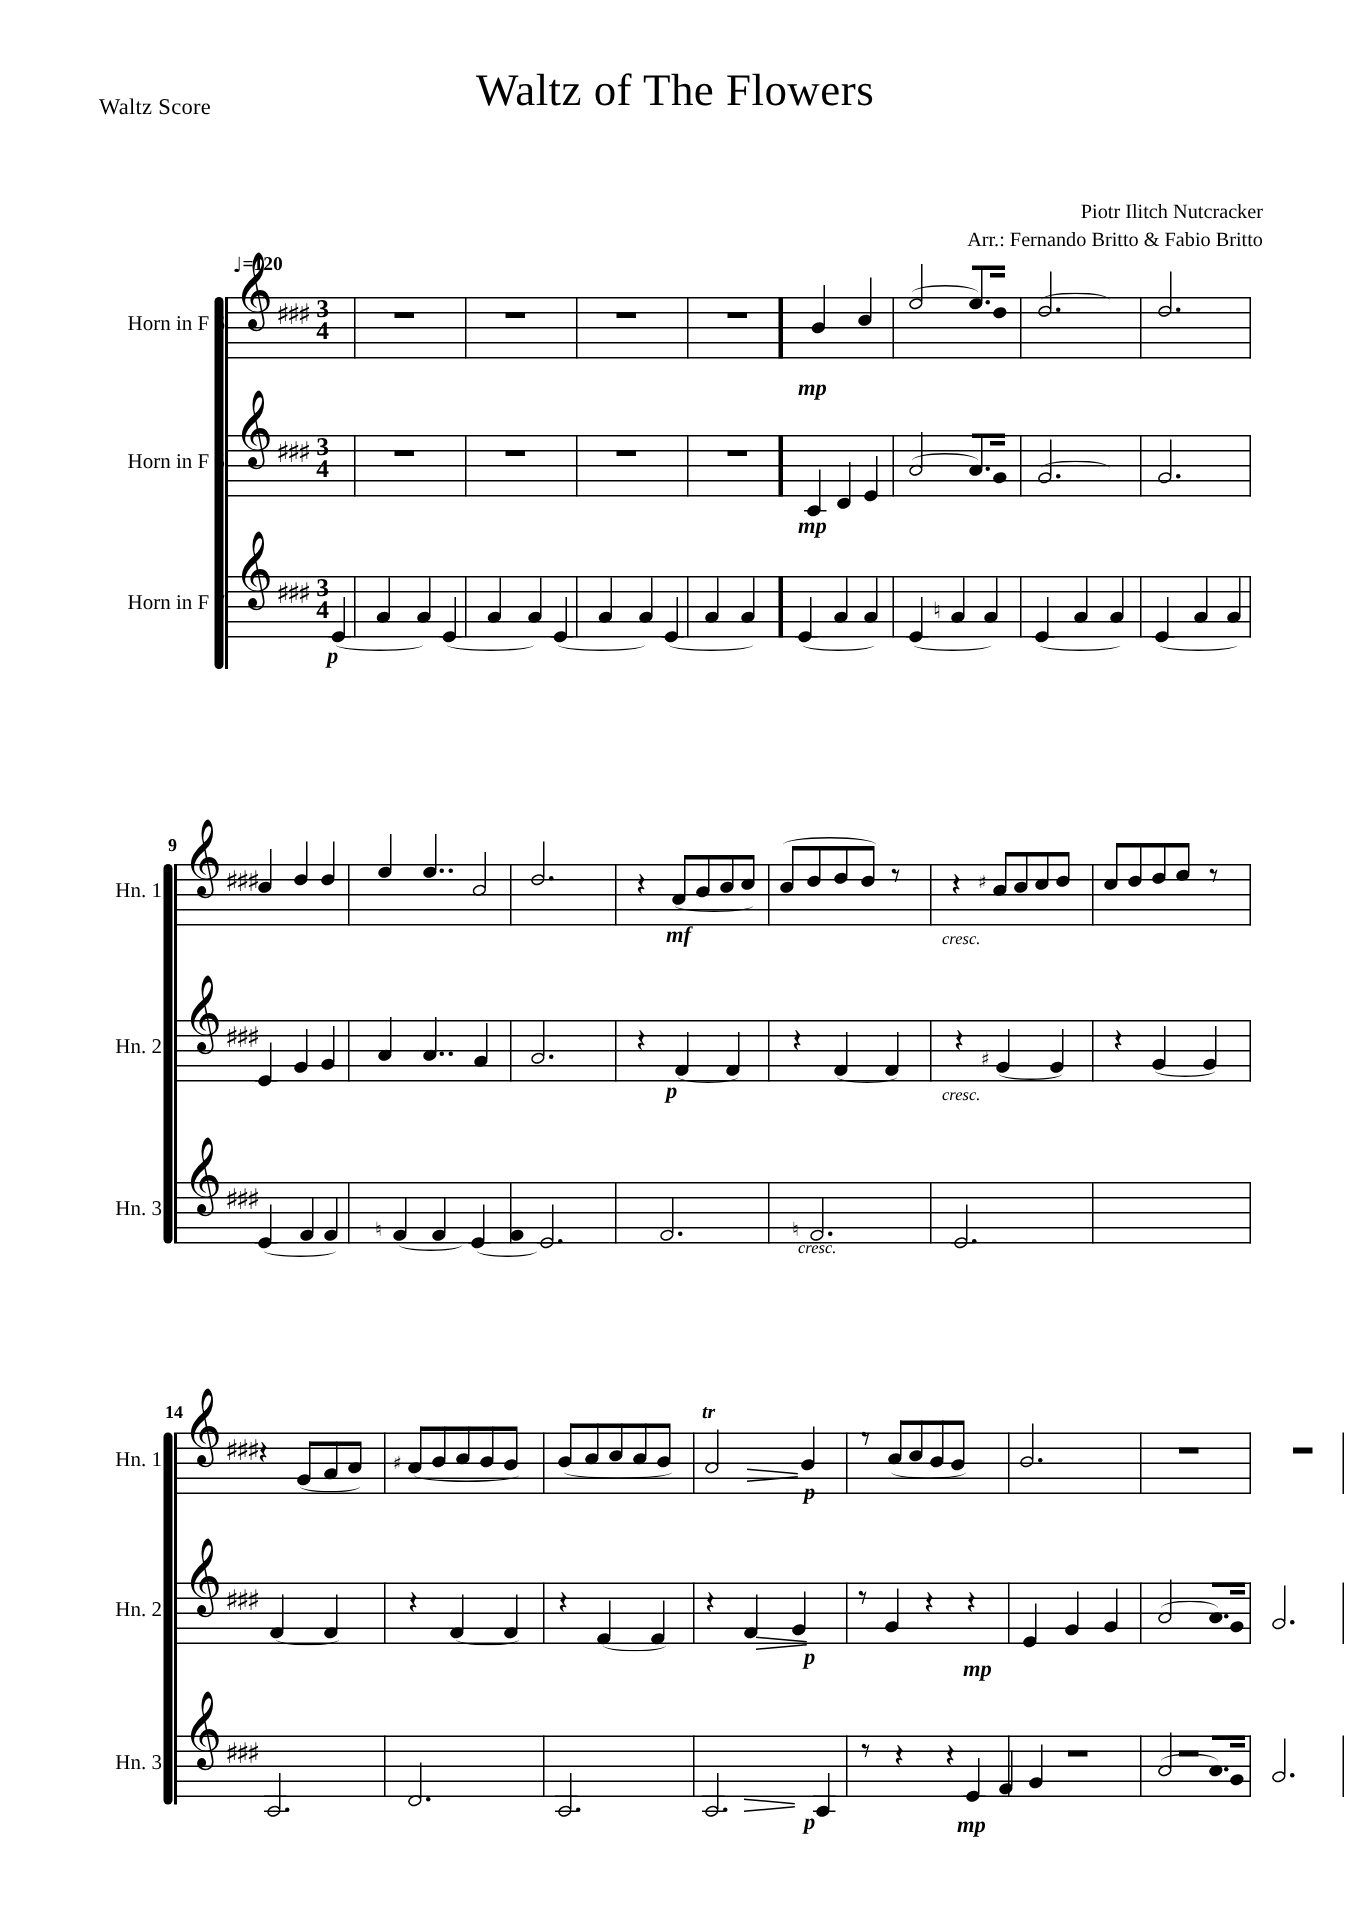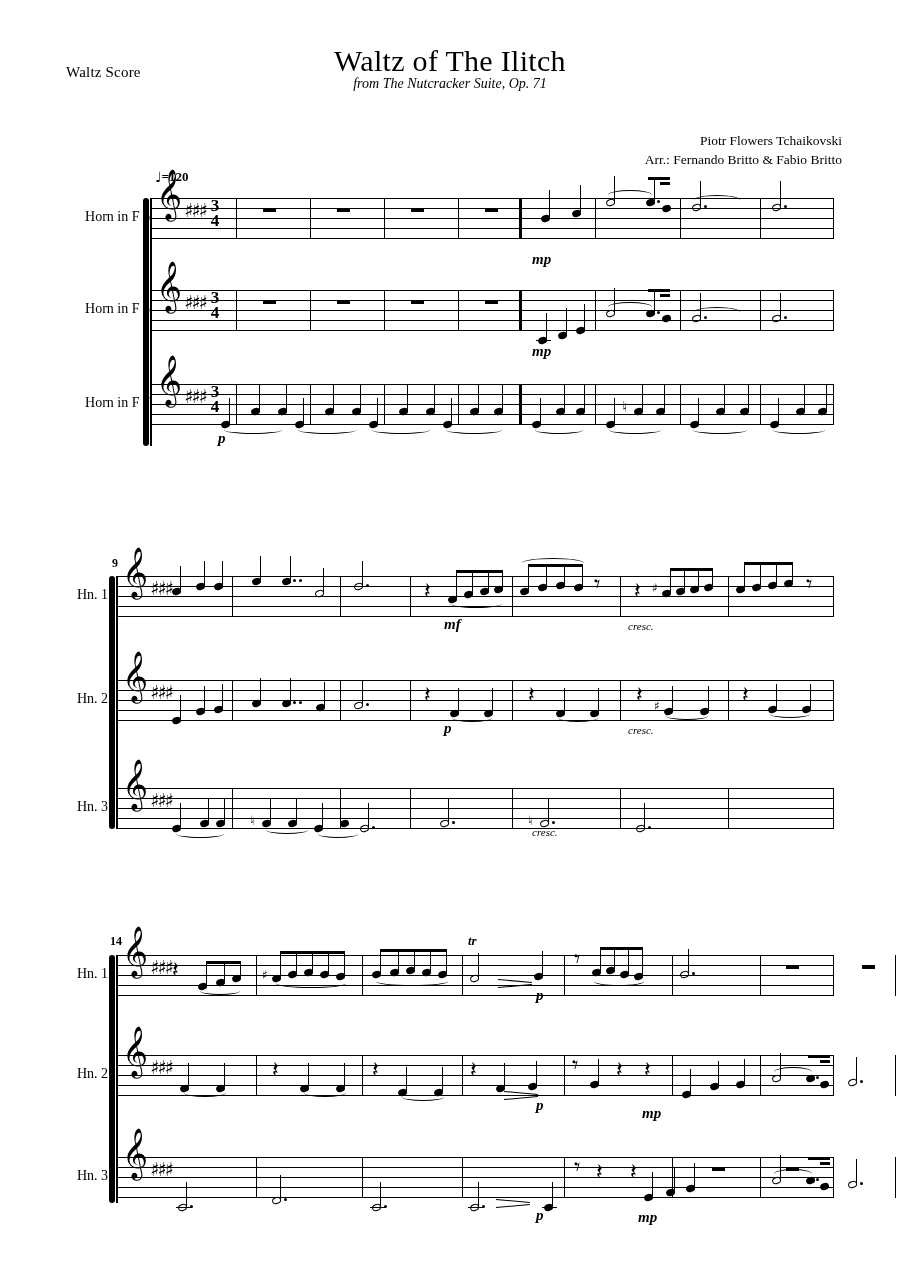--- a/index.html
+++ b/index.html
@@ -263,23 +263,22 @@
   }
   .hairpin .hp1 { top: 0; transform-origin: left center; transform: rotate(5deg); }
   .hairpin .hp2 { top: 8px; transform-origin: left center; transform: rotate(-5deg); }
 </style>
 </head>
 <body>
 
 <div class="page">
 
   <div class="full-score">Waltz Score</div>
-  <div class="title">Waltz of The Ilitch</div>
-  <div class="subtitle">from The Nutcracker Suite, Op. 71</div>
-  <div class="composer">Piotr Flowers Tchaikovski</div>
+  <div class="title">Waltz of The Flowers</div>
+  <div class="composer">Piotr Ilitch Nutcracker</div>
   <div class="arranger">Arr.: Fernando Britto &amp; Fabio Britto</div>
 
   <div class="system sys1">
 
     <div class="tempo">
       <span class="notehead">♩</span><span>=120</span>
     </div>
 
     <div class="sysleftline" style="left:150px; top:30px; height:248px;"></div>
     <div class="sysbrace" style="left:143px; top:30px; height:248px; border-radius:4px;"></div>

